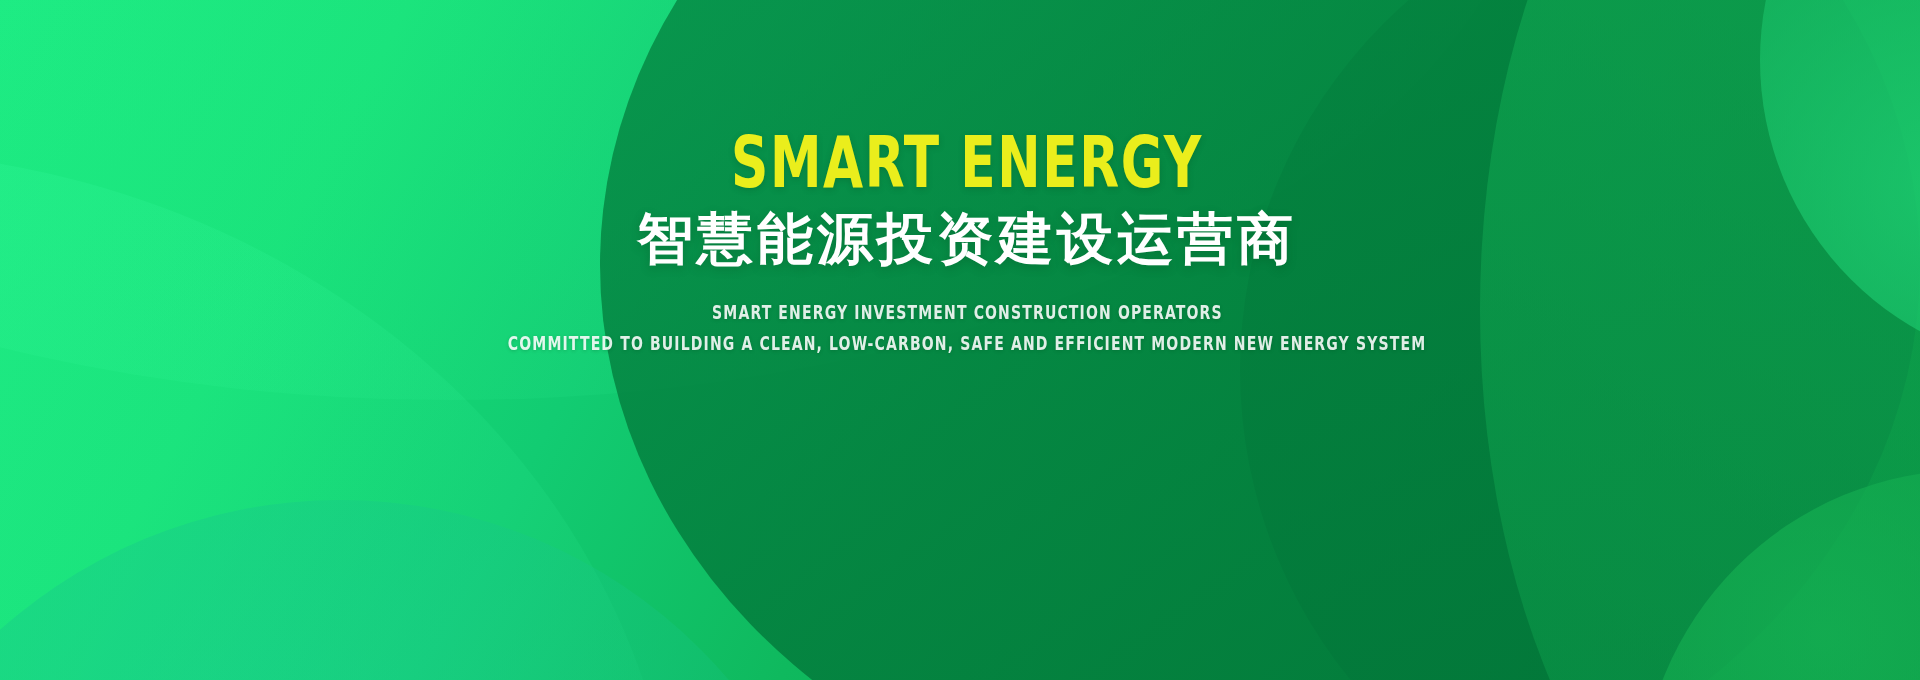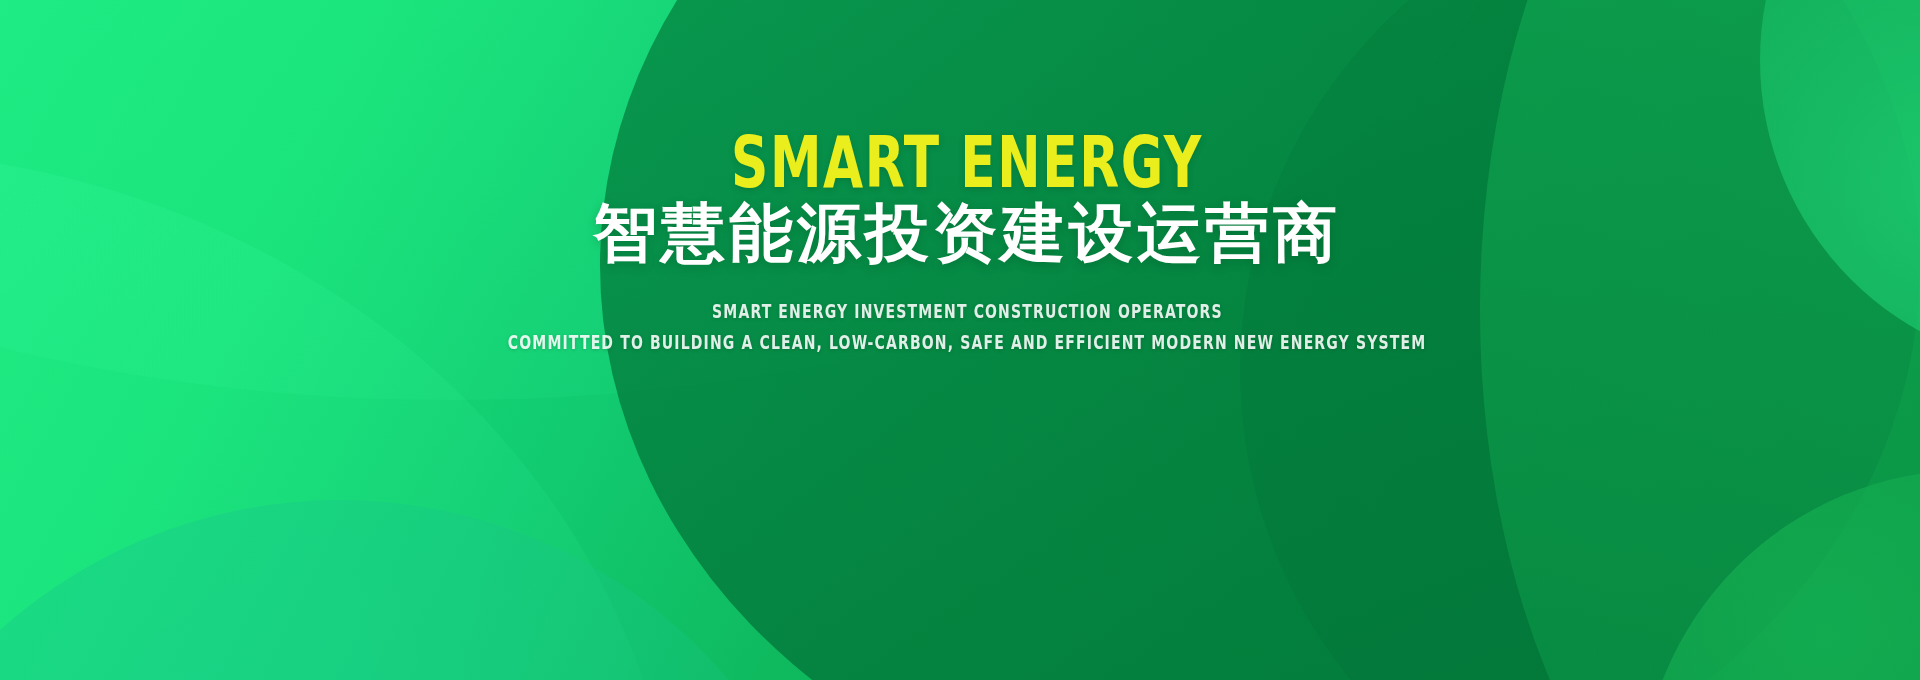--- a/index.html
+++ b/index.html
@@ -108,25 +108,25 @@
     line-height:1;
     transform:scaleX(0.80);
     transform-origin:center;
     white-space:nowrap;
     text-shadow:0 2px 7px rgba(0,60,25,0.22);
   }
 
   .headline-cn {
     color:#ffffff;
     font-family:"DejaVu Sans","Liberation Sans", sans-serif;
-    font-size:64px;
+    font-size:56px;
     font-weight:bold;
     letter-spacing:4px;
     line-height:1.12;
-    margin-top:0;
+    margin-top:10px;
     white-space:nowrap;
     text-shadow:0 3px 10px rgba(0,60,25,0.26);
   }
 
   .subhead-cn {
     color:#ffffff;
     font-family:"DejaVu Sans","Liberation Sans", sans-serif;
     font-size:47px;
     font-weight:bold;
     letter-spacing:2px;

